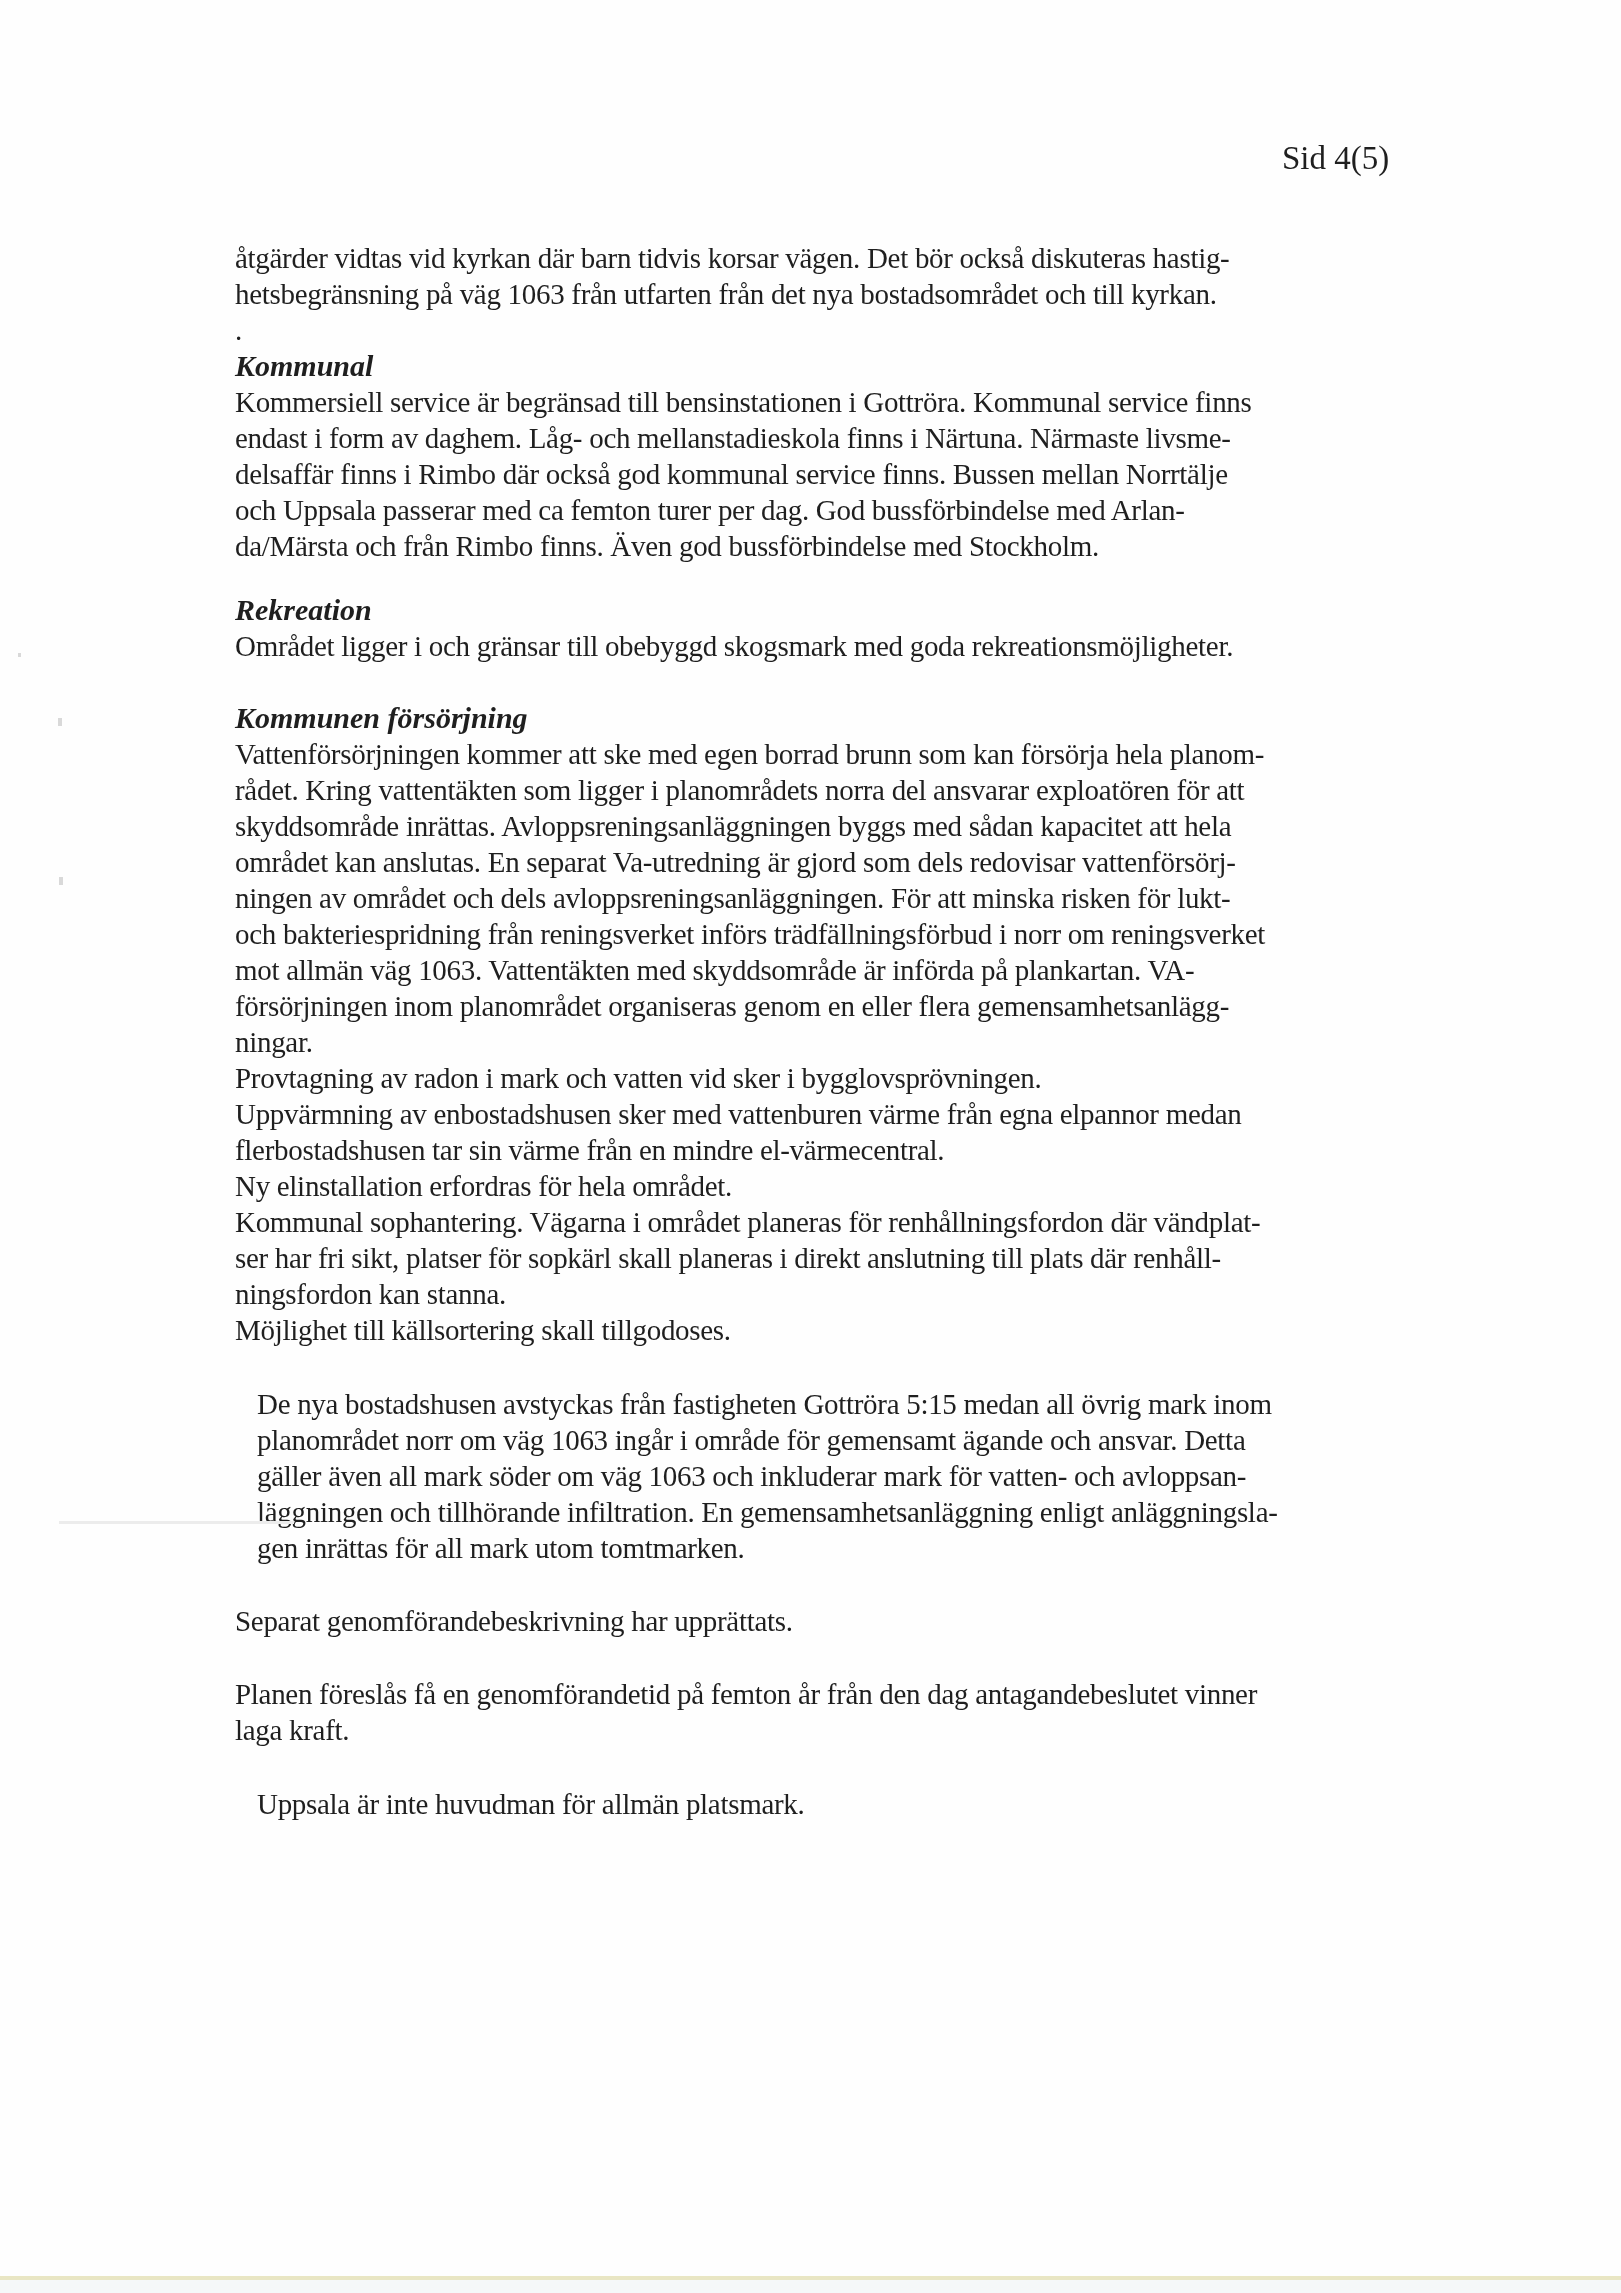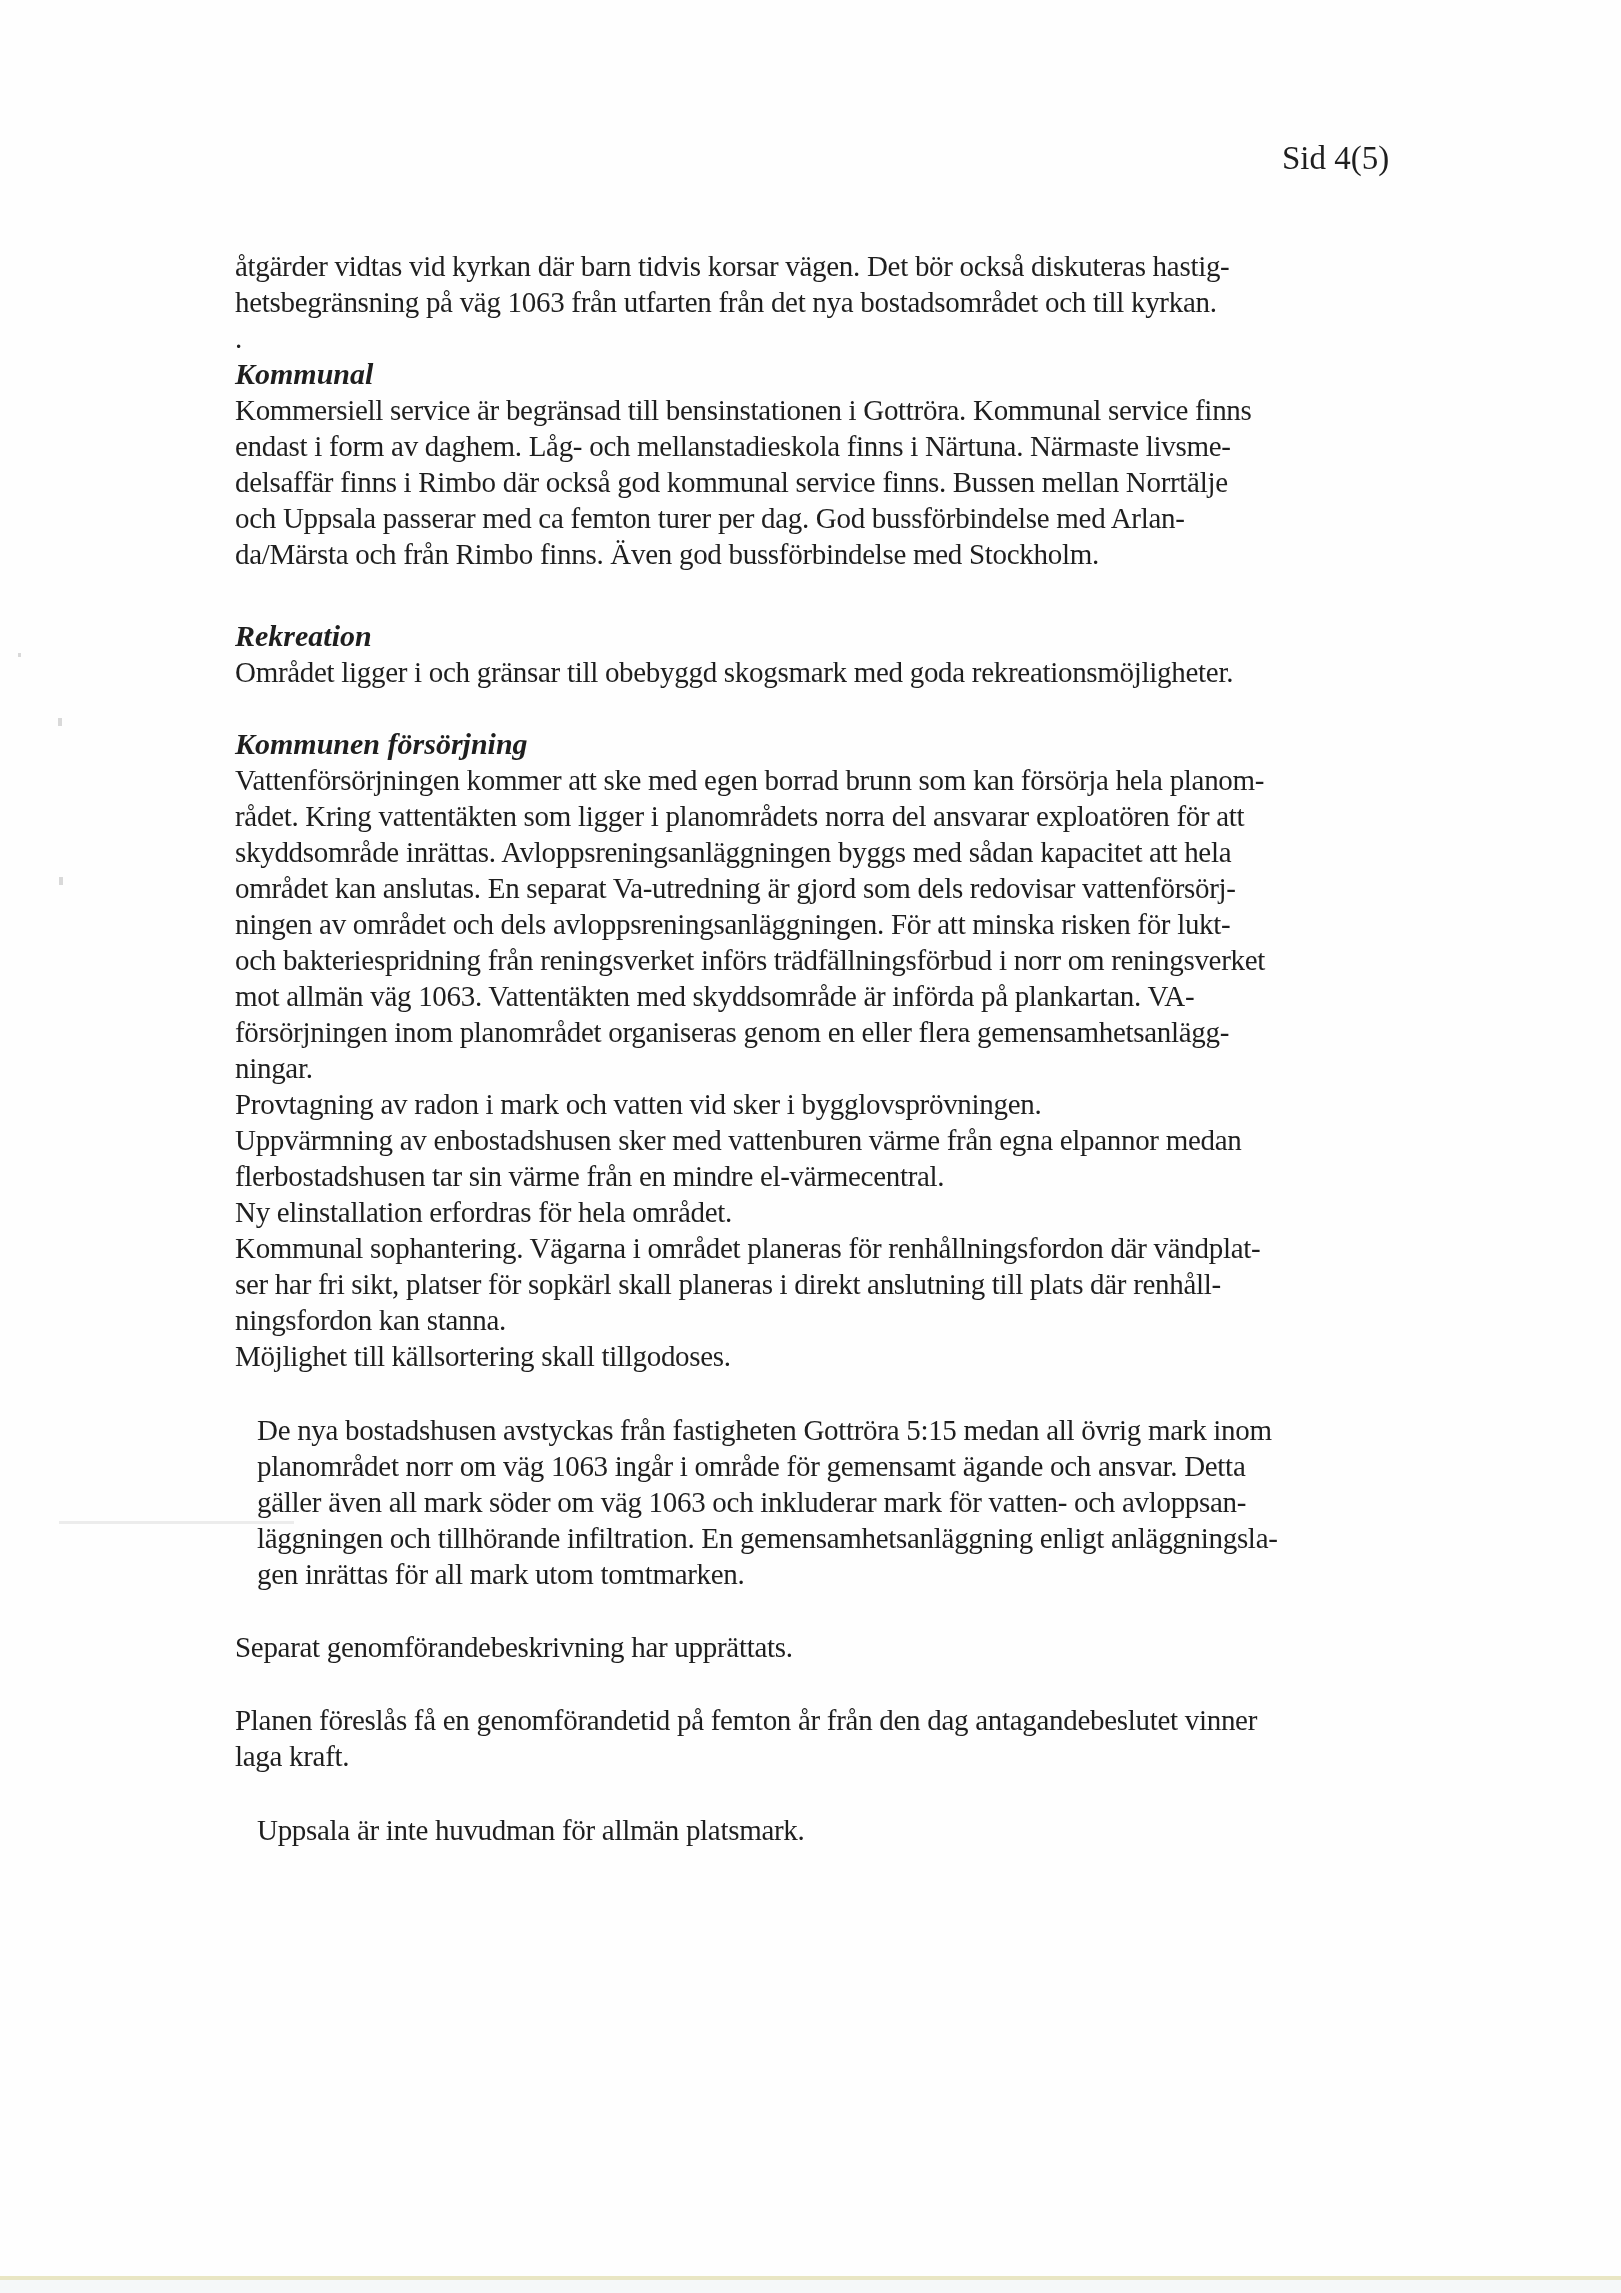--- a/index.html
+++ b/index.html
@@ -21,21 +21,21 @@
     position: absolute;
     left: 1282px;
     top: 140px;
     font-size: 33px;
     line-height: 37px;
     white-space: pre;
   }
   .content {
     position: absolute;
     left: 235px;
-    top: 248px;
+    top: 240px;
     width: 1235px;
   }
   .body-text {
     margin: 0;
     font-size: 29px;
     line-height: 36px;
     letter-spacing: -0.3px;
     white-space: pre;
   }
   .stray {
@@ -44,21 +44,21 @@
     line-height: 36px;
   }
   .sec-heading {
     margin: 0;
     font-size: 30px;
     line-height: 36px;
     font-weight: bold;
     font-style: italic;
     white-space: pre;
   }
-  .gap-41 { margin-top: 46px; }
+  .gap-41 { margin-top: 28px; }
   .gap-37 { margin-top: 36px; }
   .main-heading {
     margin: 89px 0 0 0;
     font-size: 38px;
     line-height: 47px;
     font-weight: bold;
     letter-spacing: 0.5px;
     white-space: pre;
   }
   .para-gap-39 { margin-top: 38px; margin-left: 22px; }

